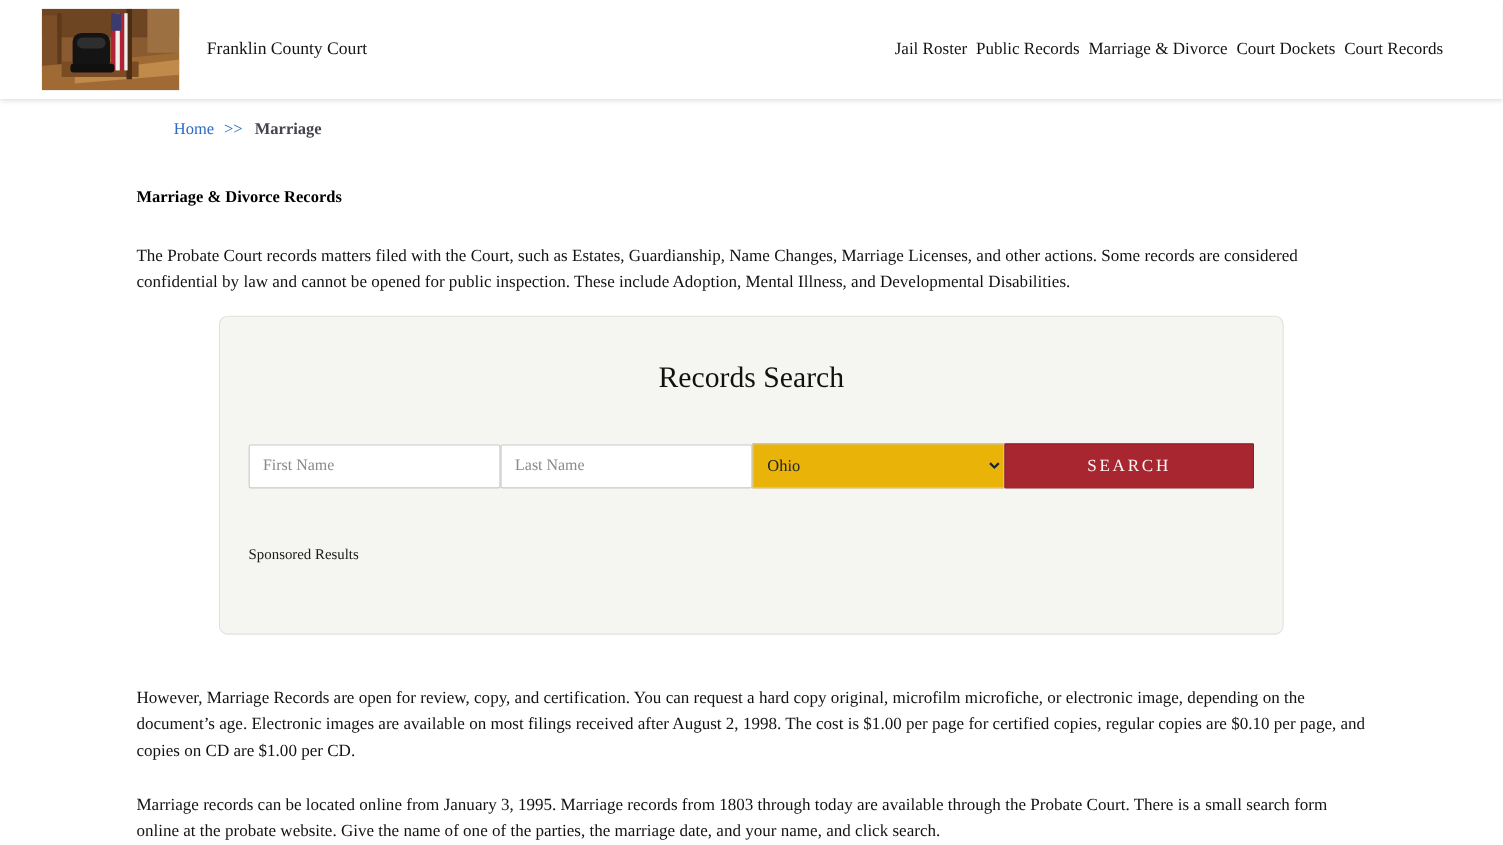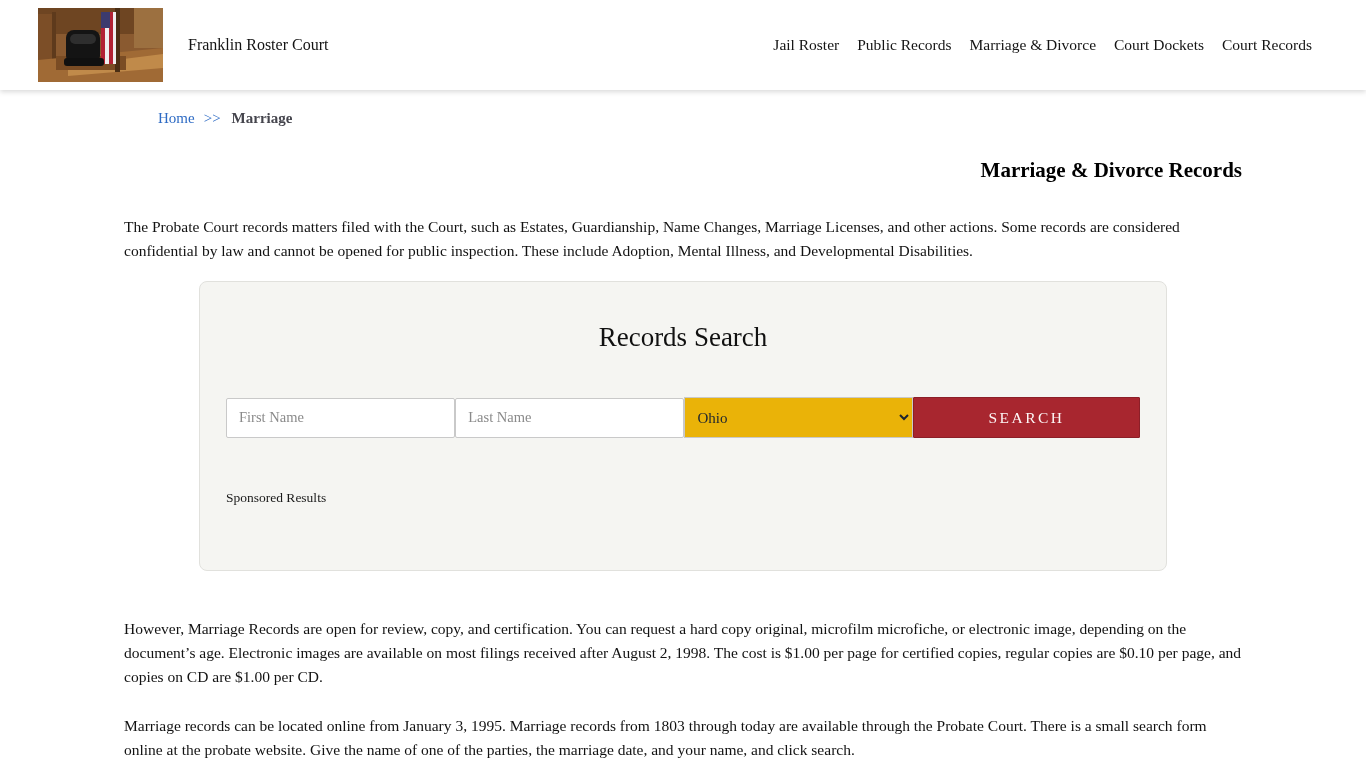--- a/index.html
+++ b/index.html
@@ -29,21 +29,21 @@
   }
   .site-title {
     margin-left: 25px;
     font-size: 16px;
     color: #141414;
     white-space: nowrap;
   }
   .nav {
     margin-left: auto;
     display: flex;
-    gap: 18px;
+    gap: 8px;
   }
   .nav a {
     font-size: 15.5px;
     color: #141414;
     text-decoration: none;
     white-space: nowrap;
   }
   
   .main {
     width: 1118px;
@@ -60,25 +60,25 @@
   }
   .breadcrumb .sep {
     color: #2e6bc4;
     margin: 0 11px 0 9px;
   }
   .breadcrumb .current {
     color: #45454d;
     font-weight: bold;
   }
   .page-title {
-    text-align: right;
-    font-size: 21px;
+    text-align: left;
+    font-size: 15px;
     font-weight: bold;
     color: #000;
-    margin: 31px 0 32px 0;
+    margin: 45px 0 32px 0;
   }
   .para {
     font-size: 15.5px;
     line-height: 24px;
     color: #121212;
     margin: 0;
   }
   .para + .para { margin-top: 25px; }
   .para-after-panel { margin-top: 46px; }
   
@@ -173,21 +173,21 @@
       <rect x="71" y="4" width="4" height="52" fill="#b22234"></rect>
       <rect x="75" y="4" width="3" height="52" fill="#efefef"></rect>
       <rect x="63" y="4" width="9" height="16" fill="#3c3b6e"></rect>
     </g>
     <g>
       <rect x="28" y="22" width="34" height="34" rx="8" fill="#141414"></rect>
       <rect x="32" y="26" width="26" height="10" rx="5" fill="#2e2e2e"></rect>
       <rect x="26" y="50" width="40" height="8" rx="3" fill="#101010"></rect>
     </g>
   </svg>
-  <span class="site-title">Franklin Roster Court</span>
+  <span class="site-title">Franklin County Court</span>
   <div class="nav">
     <a href="#">Jail Roster</a>
     <a href="#">Public Records</a>
     <a href="#">Marriage &amp; Divorce</a>
     <a href="#">Court Dockets</a>
     <a href="#">Court Records</a>
   </div>
 </div>
 
 <div class="main">

